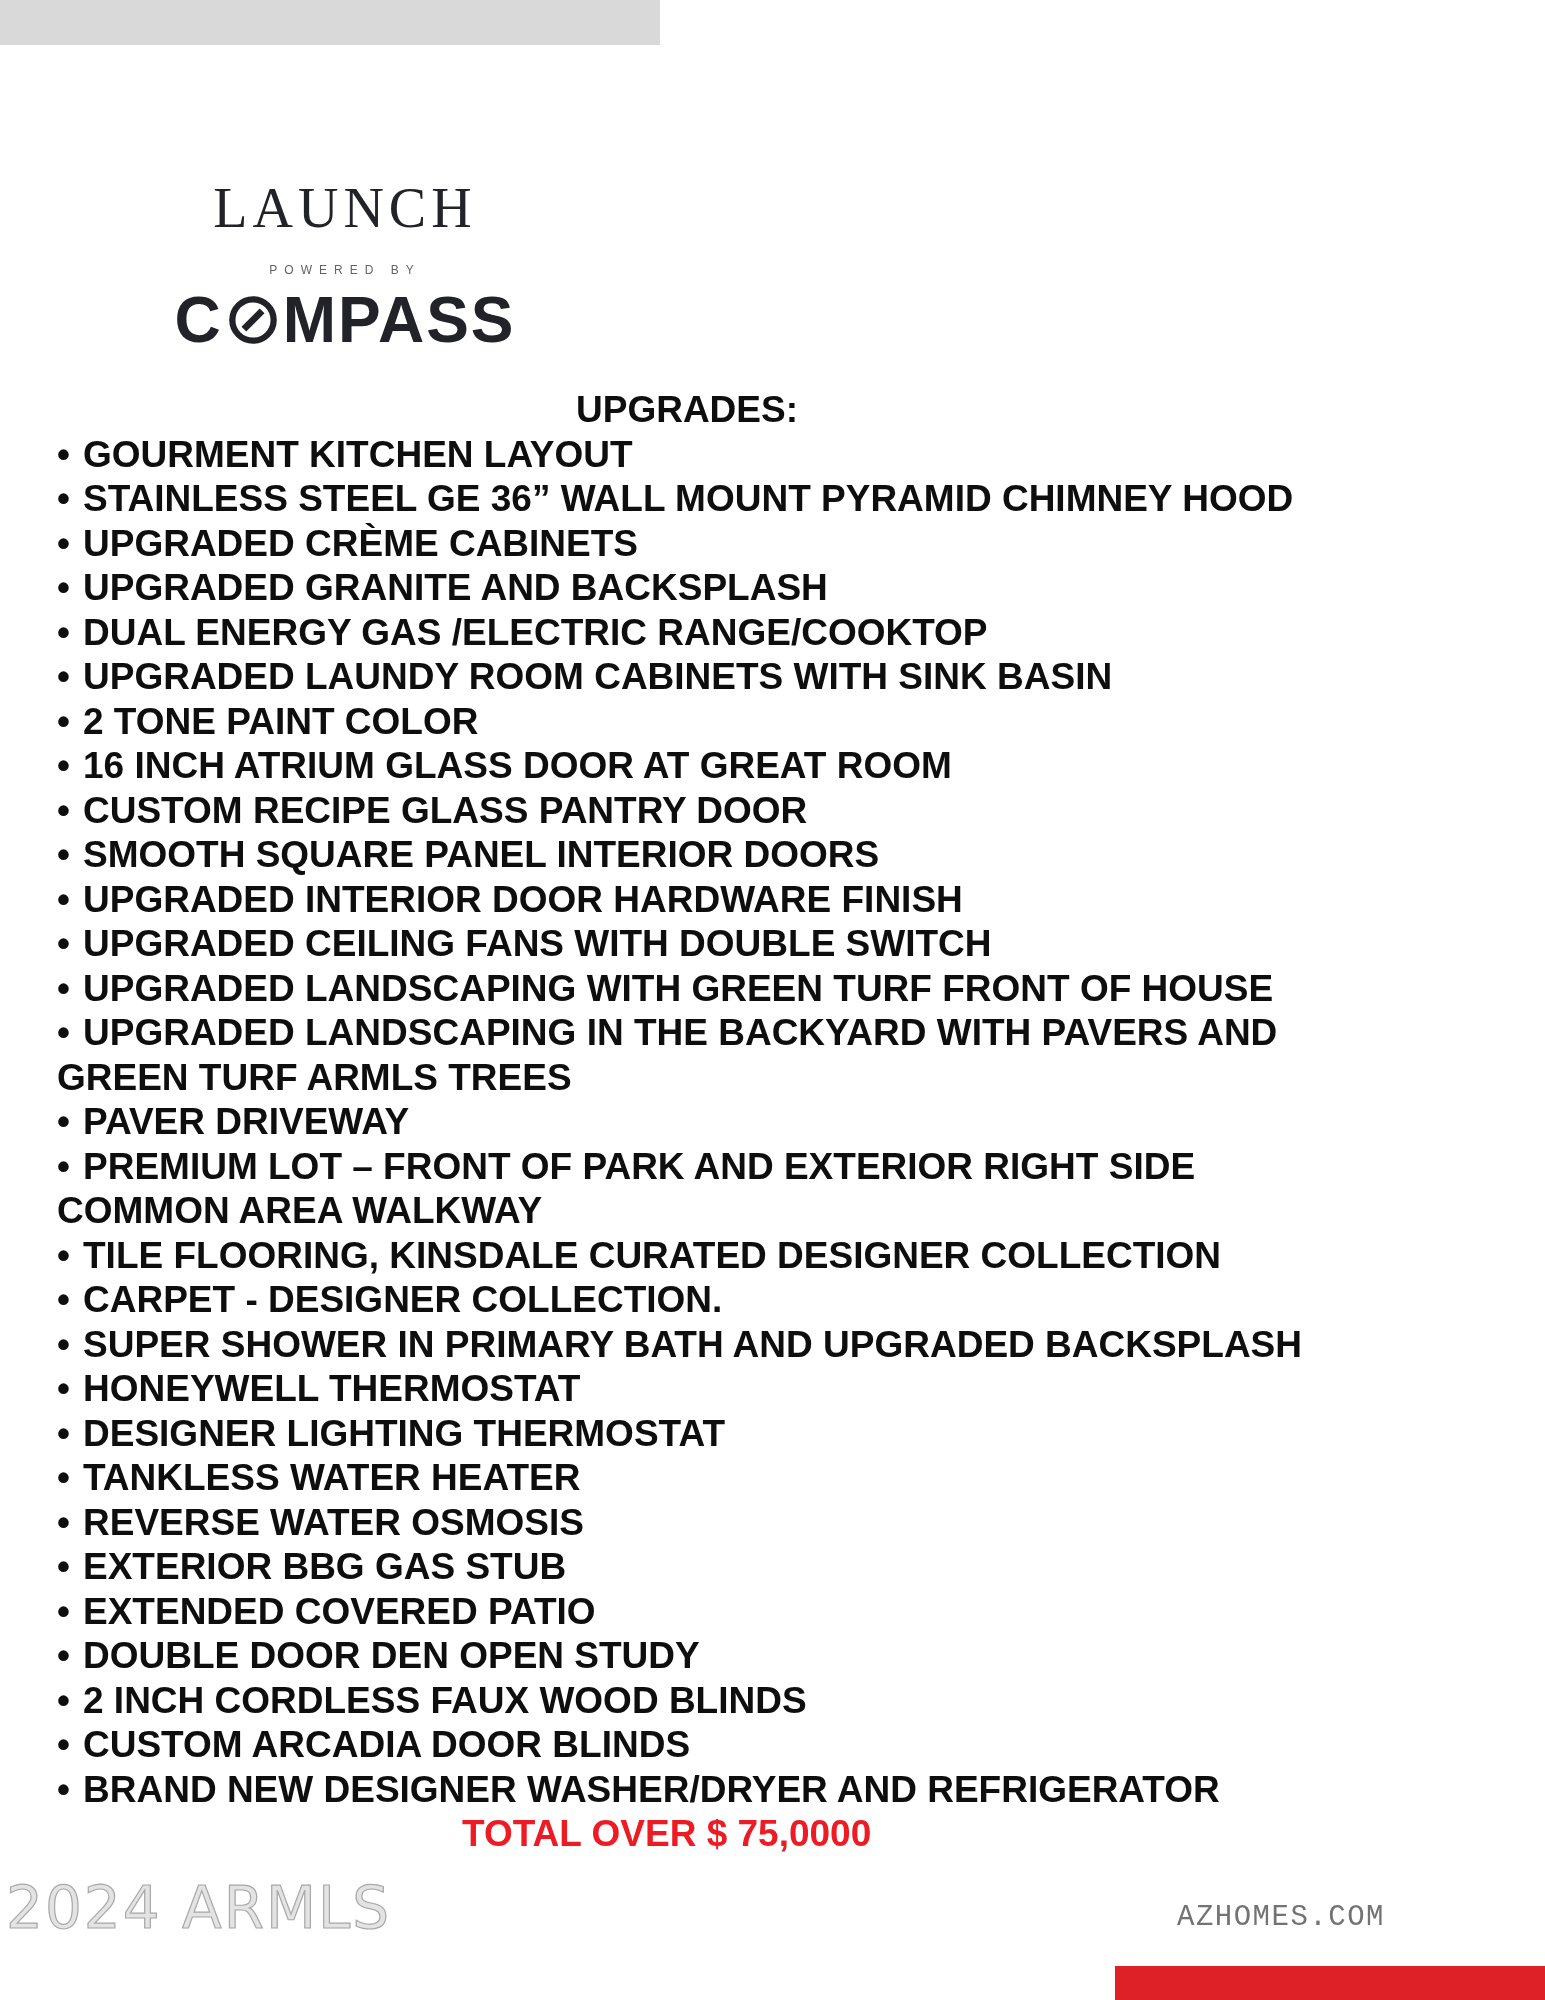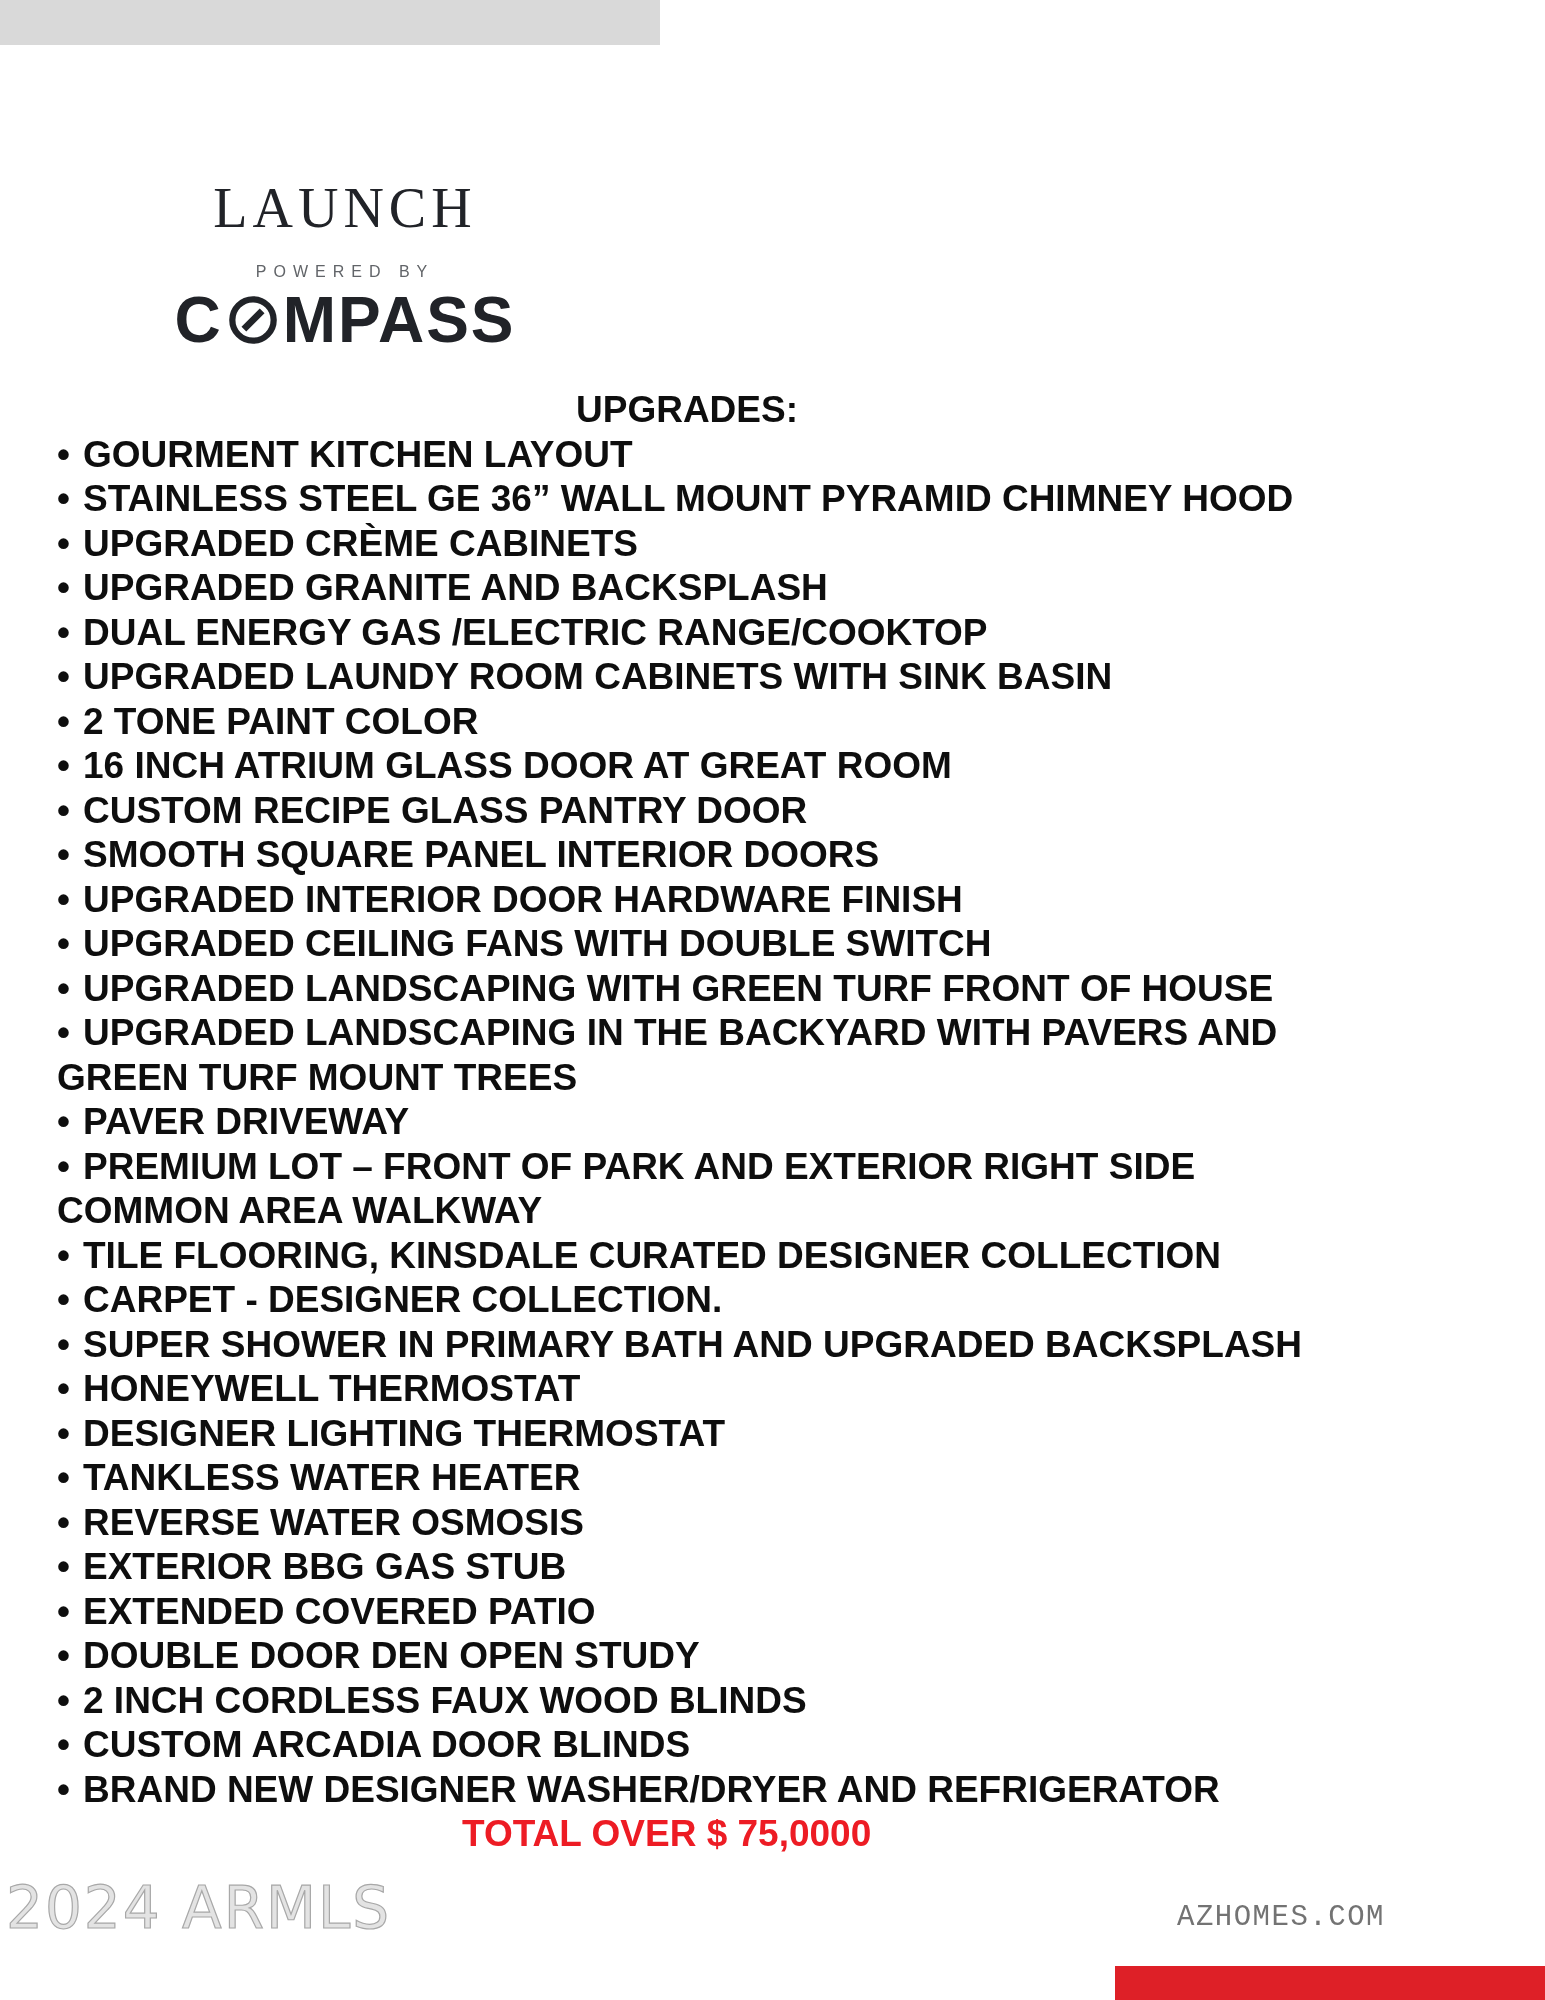--- a/index.html
+++ b/index.html
@@ -15,21 +15,21 @@
 
   
   .logo-block { position:absolute; left:115px; top:0; width:460px; }
   .launch {
     position:absolute; left:0; top:180px; width:460px; text-align:center;
     font-family:"Liberation Serif", serif; font-size:56px; line-height:1;
     letter-spacing:5px; color:#212328; font-weight:500; white-space:nowrap;
   }
   .powered-by {
     position:absolute; left:0; top:263px; width:460px; text-align:center;
-    font-size:16px; letter-spacing:7px; color:#616468; white-space:nowrap;
+    font-size:12px; letter-spacing:7px; color:#616468; white-space:nowrap;
   }
   .compass {
     position:absolute; left:0; top:288px; width:460px;
     display:flex; align-items:center; justify-content:center;
     font-size:64px; font-weight:bold; letter-spacing:2px; color:#212328;
     line-height:1;
   }
   .compass .o-icon { width:50px; height:50px; margin:0 5px; }
   .compass .o-icon circle, .compass .o-icon line { stroke:#212328; }
 
@@ -129,21 +129,21 @@
 
         <div class="row">
           <span class="bullet">•</span><span class="txt">UPGRADED LANDSCAPING WITH GREEN TURF FRONT OF HOUSE</span>
         </div>
 
         <div class="row">
           <span class="bullet">•</span><span class="txt">UPGRADED LANDSCAPING IN THE BACKYARD WITH PAVERS AND</span>
         </div>
 
         <div class="row cont">
-          <span class="txt">GREEN TURF MOUNT TREES</span>
+          <span class="txt">GREEN TURF ARMLS TREES</span>
         </div>
 
         <div class="row">
           <span class="bullet">•</span><span class="txt">PAVER DRIVEWAY</span>
         </div>
 
         <div class="row">
           <span class="bullet">•</span><span class="txt">PREMIUM LOT – FRONT OF PARK AND EXTERIOR RIGHT SIDE</span>
         </div>
 

